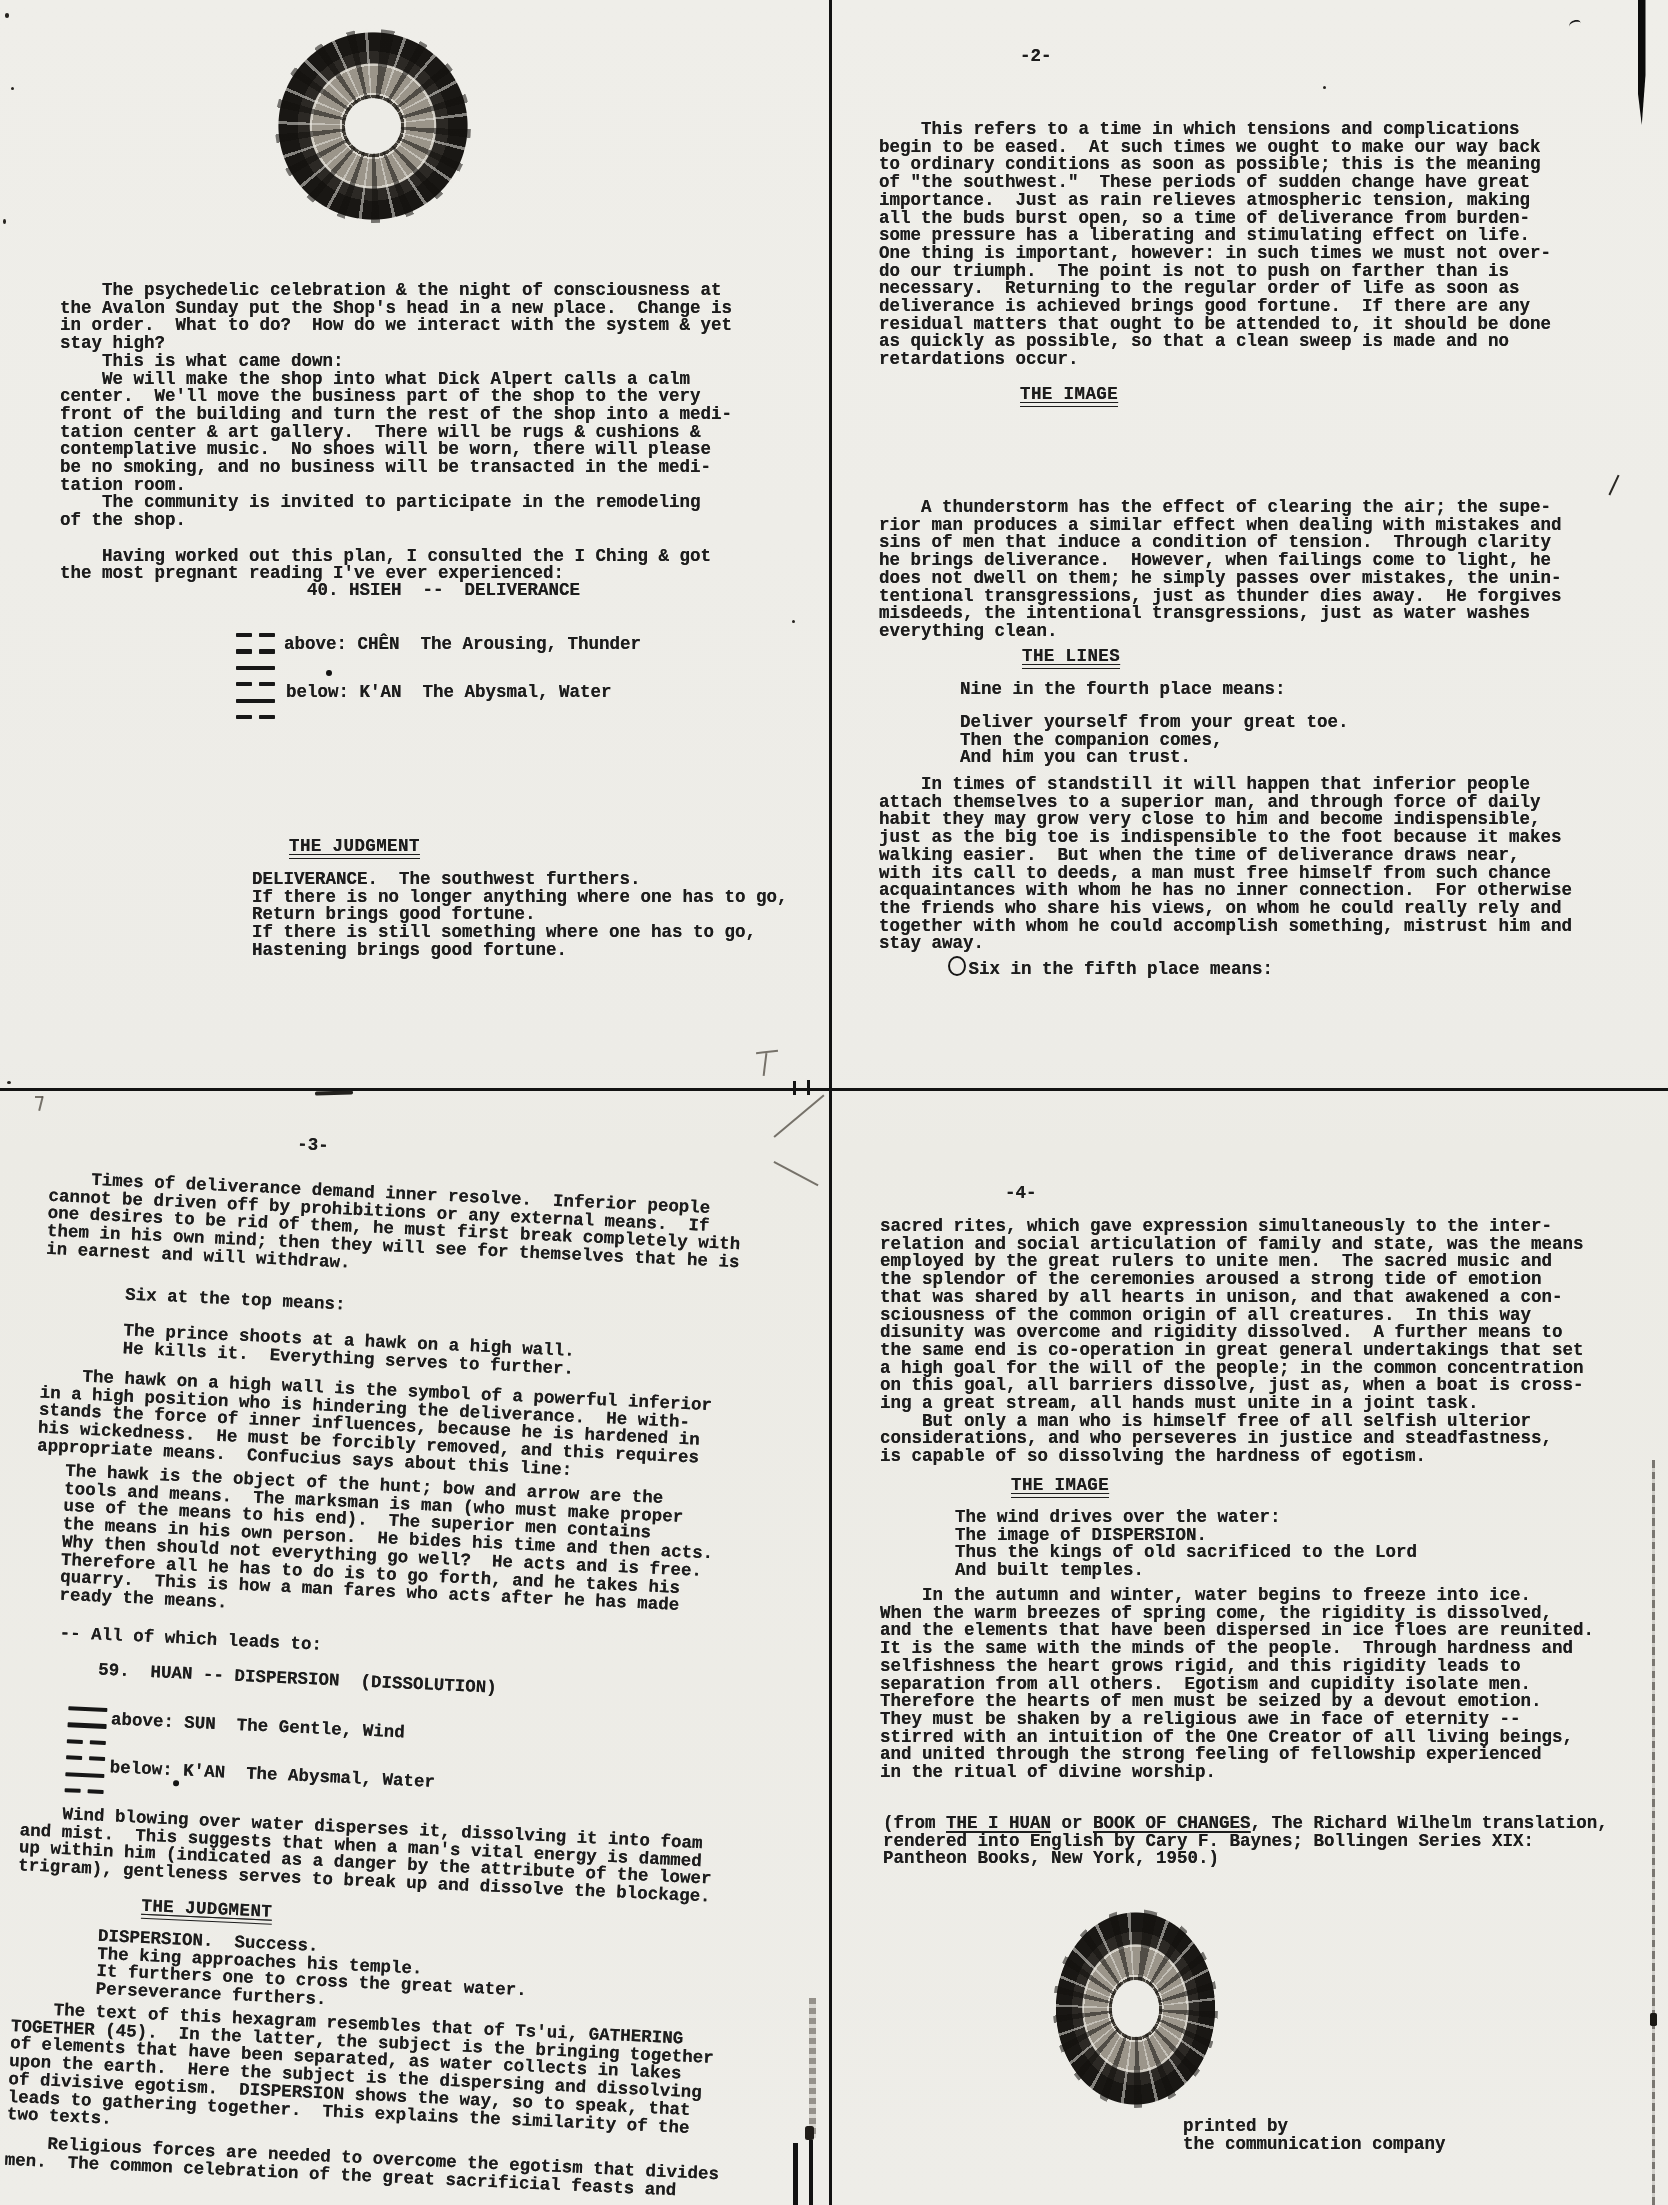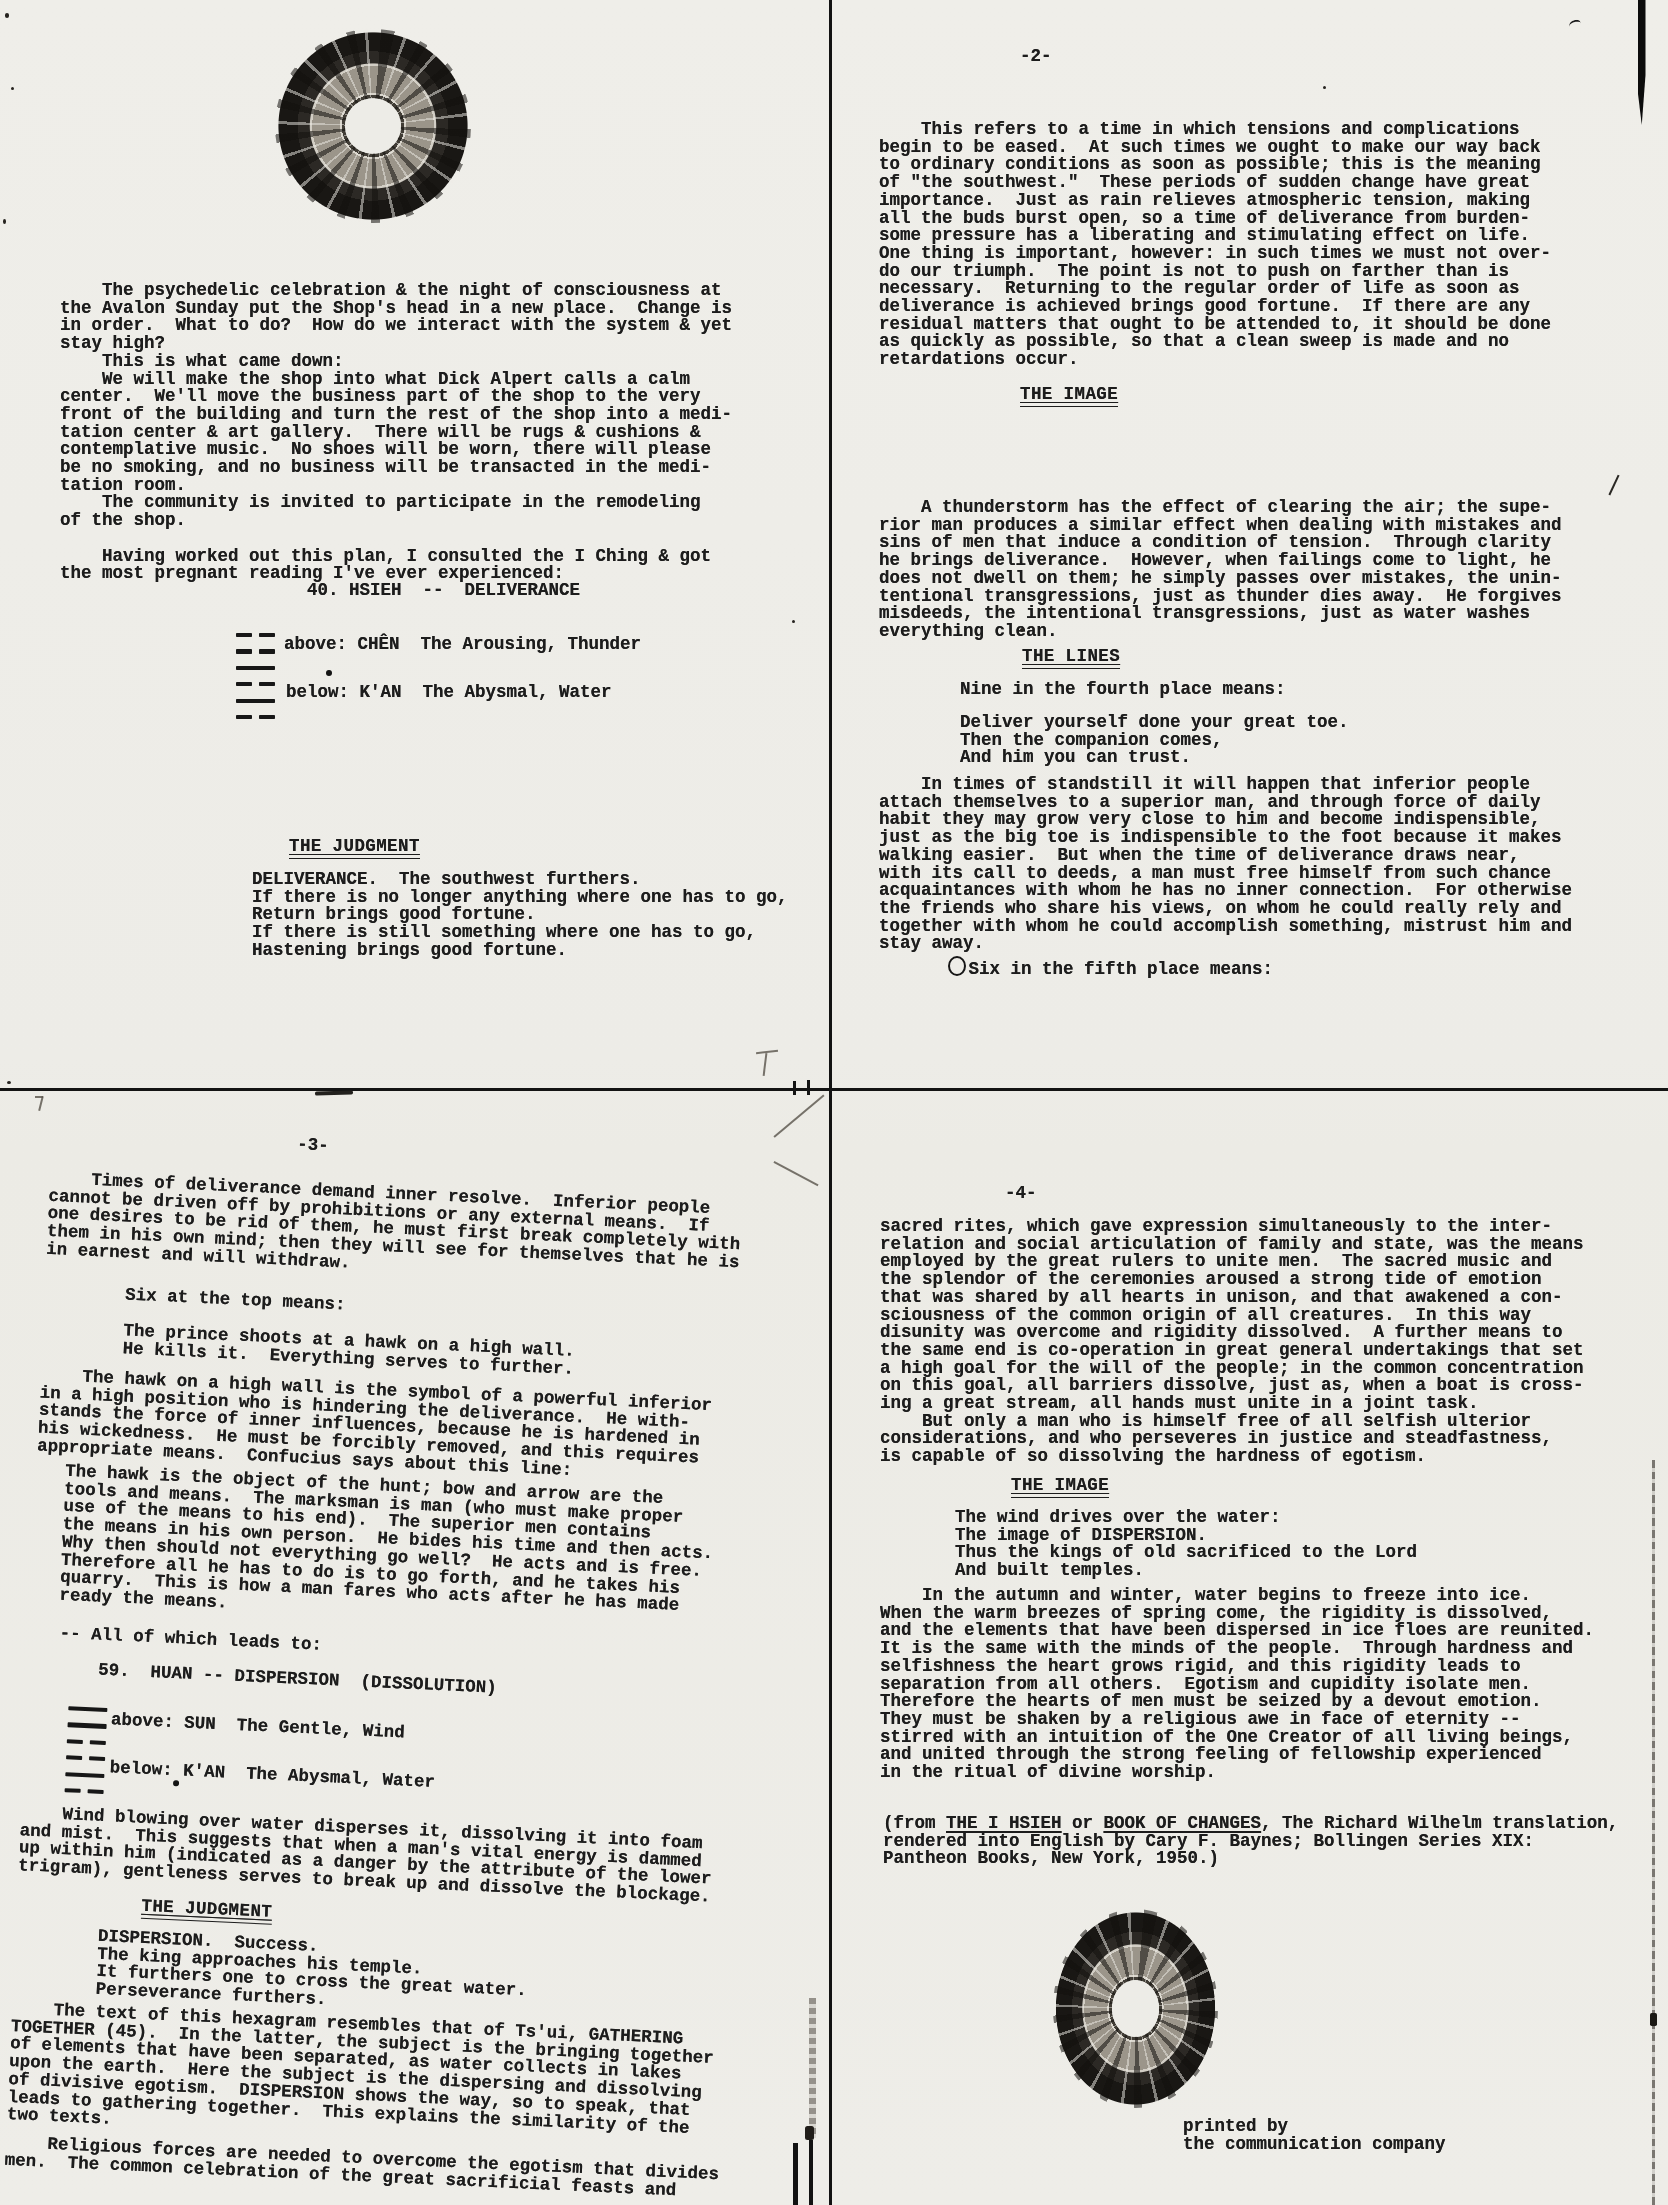--- a/index.html
+++ b/index.html
@@ -145,21 +145,21 @@
 he brings deliverance.  However, when failings come to light, he
 does not dwell on them; he simply passes over mistakes, the unin-
 tentional transgressions, just as thunder dies away.  He forgives
 misdeeds, the intentional transgressions, just as water washes
 everything clean.</div>
 
   <div class="blk heading" style="left:1022px;top:646px">THE LINES</div>
 
   <div class="blk pre" style="left:960px;top:681px">Nine in the fourth place means:</div>
 
-  <div class="blk pre" style="left:960px;top:714px">Deliver yourself done your great toe.
+  <div class="blk pre" style="left:960px;top:714px">Deliver yourself from your great toe.
 Then the companion comes,
 And him you can trust.</div>
 
   <div class="blk pre" style="left:879px;top:776px">    In times of standstill it will happen that inferior people
 attach themselves to a superior man, and through force of daily
 habit they may grow very close to him and become indispensible,
 just as the big toe is indispensible to the foot because it makes
 walking easier.  But when the time of deliverance draws near,
 with its call to deeds, a man must free himself from such chance
 acquaintances with whom he has no inner connection.  For otherwise
@@ -289,21 +289,21 @@
 and the elements that have been dispersed in ice floes are reunited.
 It is the same with the minds of the people.  Through hardness and
 selfishness the heart grows rigid, and this rigidity leads to
 separation from all others.  Egotism and cupidity isolate men.
 Therefore the hearts of men must be seized by a devout emotion.
 They must be shaken by a religious awe in face of eternity --
 stirred with an intuition of the One Creator of all living beings,
 and united through the strong feeling of fellowship experienced
 in the ritual of divine worship.</div>
 
-  <div class="blk pre" style="left:883px;top:1815px"><span>(from </span><span class="u">THE I HSIEH</span><span> or </span><span class="u">BOOK OF CHANGES</span><span>, The Richard Wilhelm translation,</span><br><span>rendered into English by Cary F. Baynes; Bollingen Series XIX:</span><br><span>Pantheon Books, New York, 1950.)</span></div>
+  <div class="blk pre" style="left:883px;top:1815px"><span>(from </span><span class="u">THE I HUAN</span><span> or </span><span class="u">BOOK OF CHANGES</span><span>, The Richard Wilhelm translation,</span><br><span>rendered into English by Cary F. Baynes; Bollingen Series XIX:</span><br><span>Pantheon Books, New York, 1950.)</span></div>
 
   <div class="seal" style="left:1053px;top:1909px;width:165px;height:199px;"></div>
 
   <div class="blk pre" style="left:1183px;top:2118px">printed by
 the communication company</div>
 
   <div class="art fold-v"></div>
   <div class="art fold-h"></div>
 
   <div class="art" style="left:1638px;top:0;width:7.5px;height:125px;background:#0c0c0c;

